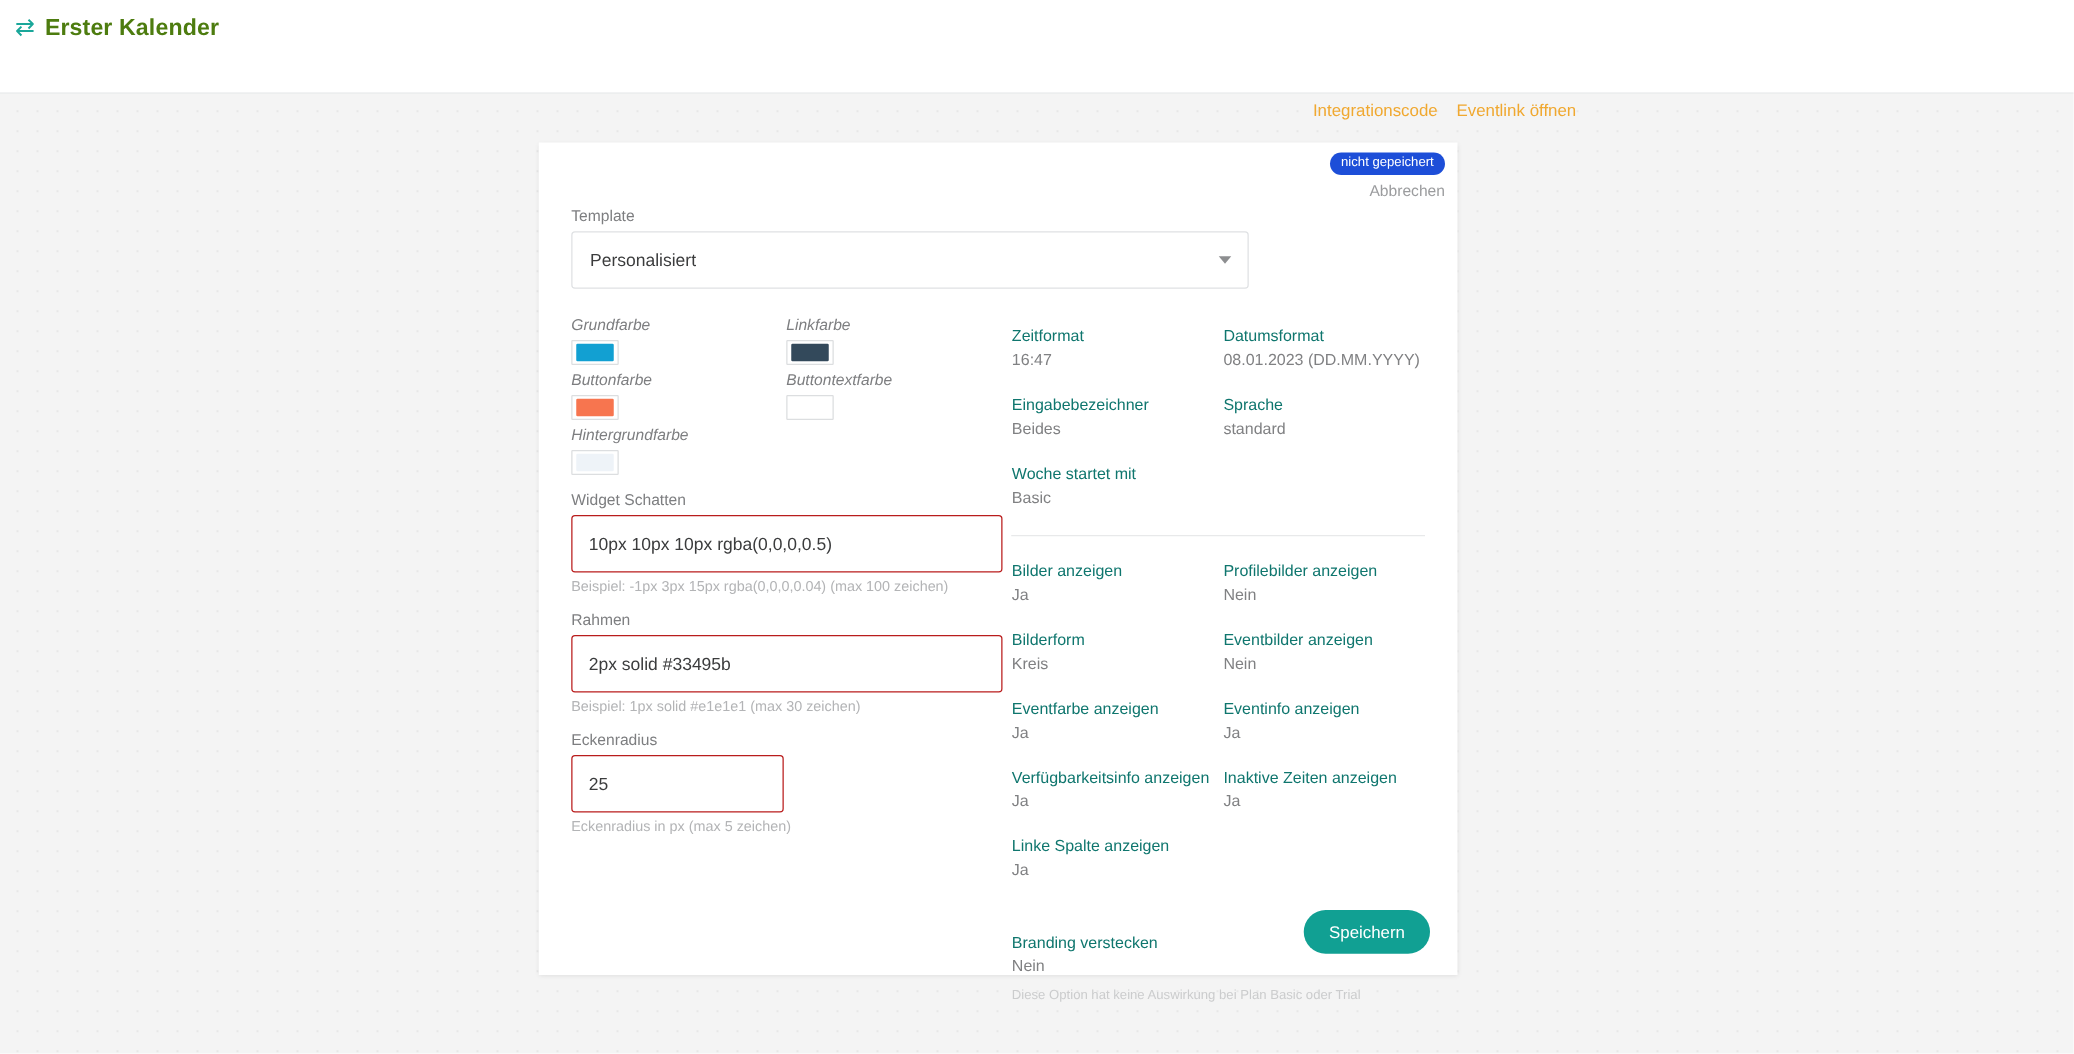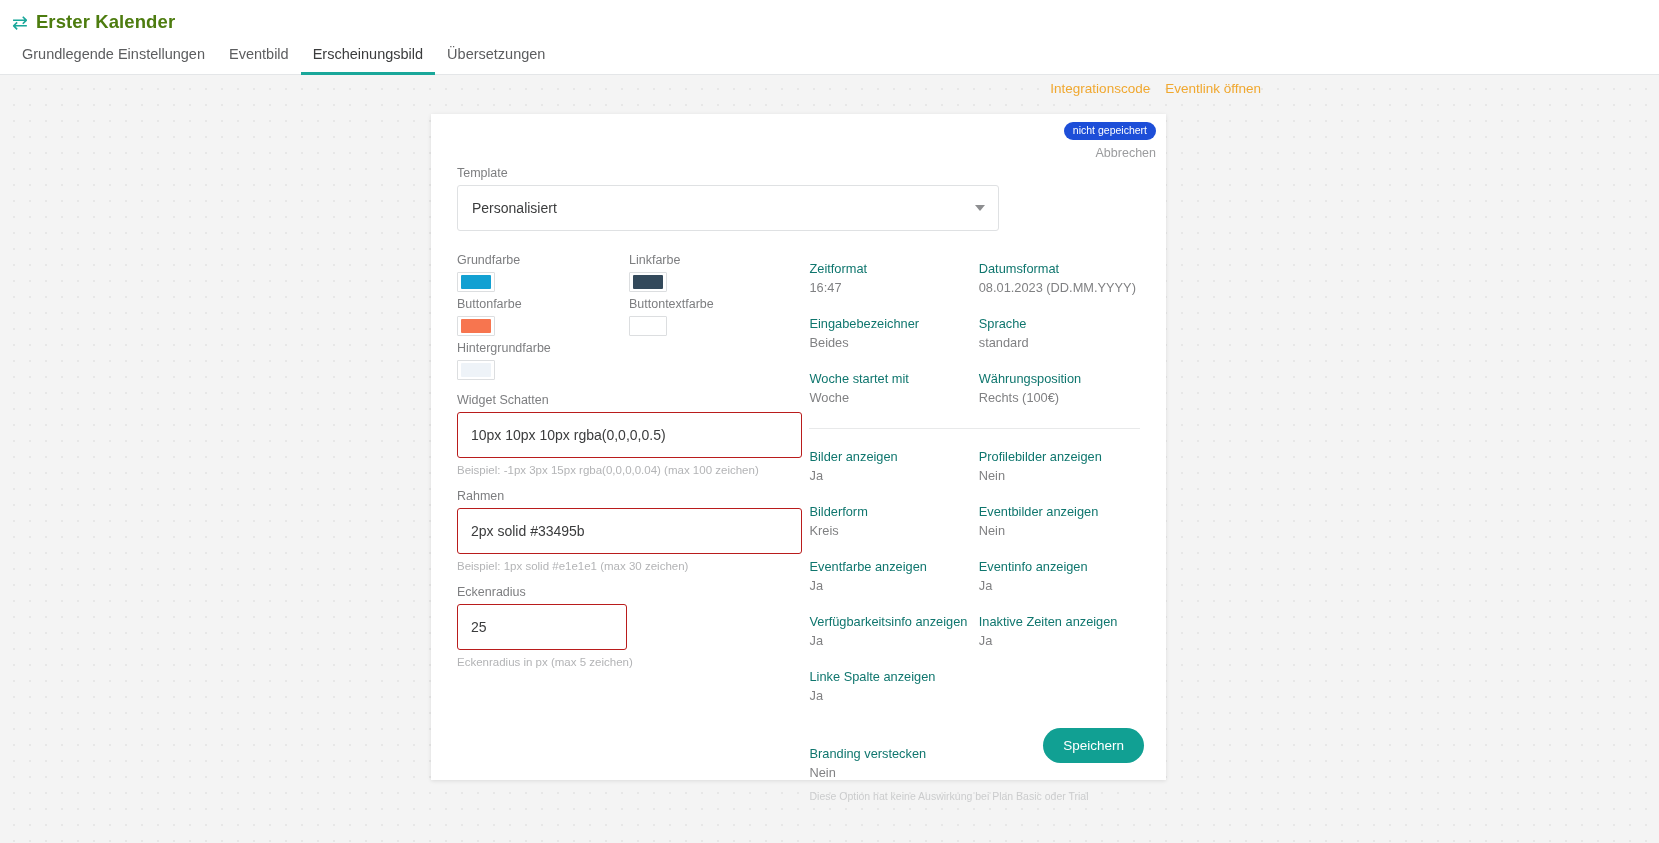--- a/index.html
+++ b/index.html
@@ -152,20 +152,21 @@
     display: flex;
     margin-top: 22px;
   }
   .col-left { width: 375px; padding-right: 6px; }
   .col-right { width: 352px; padding-top: 8px; }
 
   .swatch-grid {
     display: grid;
     grid-template-columns: 172px 172px;
     row-gap: 5px;
+    font-style: italic;
   }
   .swatch-cell { }
   .swatch-label {
     font-size: 12.5px;
     color: #7d7e80;
     margin-bottom: 5px;
   }
   .swatch-box {
     width: 38px; height: 20px;
     border: 1px solid #dcdee0;
@@ -252,26 +253,20 @@
   }
 </style>
 </head>
 <body>
 
 <div class="app-header">
   <div class="title-row">
     <span class="swap-icon">⇄</span>
     <span class="page-title">Erster Kalender</span>
   </div>
-  <div class="tabs">
-    <div class="tab">Grundlegende Einstellungen</div>
-    <div class="tab">Eventbild</div>
-    <div class="tab active">Erscheinungsbild</div>
-    <div class="tab">Übersetzungen</div>
-  </div>
 </div>
 
 <div class="canvas">
 
   <div class="toplinks">
     <span class="toplink">Integrationscode</span>
     <span class="toplink">Eventlink öffnen</span>
   </div>
 
   <div class="card">
@@ -354,25 +349,21 @@
             <div class="set-item">
               <div class="set-name">Eingabebezeichner</div>
               <div class="set-value">Beides</div>
             </div>
             <div class="set-item">
               <div class="set-name">Sprache</div>
               <div class="set-value">standard</div>
             </div>
             <div class="set-item">
               <div class="set-name">Woche startet mit</div>
-              <div class="set-value">Woche</div>
-            </div>
-            <div class="set-item">
-              <div class="set-name">Währungsposition</div>
-              <div class="set-value">Rechts (100€)</div>
+              <div class="set-value">Basic</div>
             </div>
           </div>
 
           <div class="divider"></div>
 
           <div class="set-group">
             <div class="set-item">
               <div class="set-name">Bilder anzeigen</div>
               <div class="set-value">Ja</div>
             </div>

